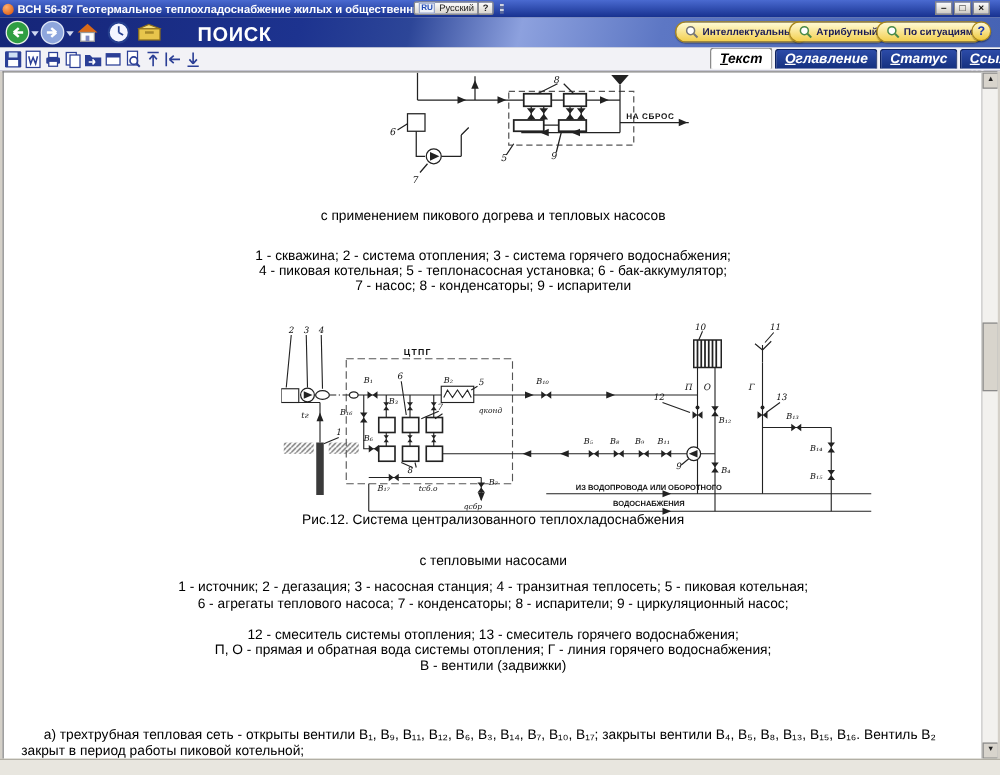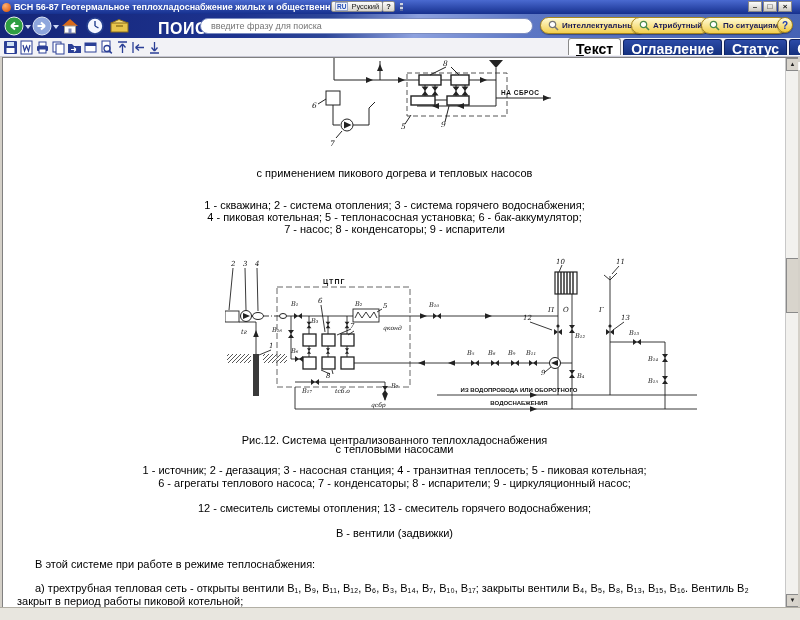--- a/index.html
+++ b/index.html
@@ -40,22 +40,22 @@
     font-size:8px;font-weight:bold;color:#1b1b55;padding:0 7px;box-shadow:0 1px 1px rgba(0,0,0,.35);}
   .yhelp{position:absolute;top:3px;left:777px;width:16px;height:16px;border-radius:50%;
     border:1px solid #a8861c;background:linear-gradient(#fffbd6,#efc93e);color:#1d3bb0;
     font-weight:bold;font-size:10px;text-align:center;line-height:15px;box-shadow:0 1px 1px rgba(0,0,0,.35);}
   
   .iconrow{position:absolute;left:0;top:38px;width:800px;height:19px;background:#f2f2f6;
     border-bottom:1px solid #c6c6d2;}
   .ti{position:absolute;top:2px;width:15px;height:15px;}
   .tabs{position:absolute;top:38px;left:568px;height:17px;display:flex;gap:2px;}
   .tab{height:16px;margin-top:1px;padding:1px 7px 0 7px;border-radius:3px 3px 0 0;
-    background:linear-gradient(#2c4ba8,#14307e);color:#fff;font-size:14px;font-weight:bold;
-    border:1px solid #0e2260;border-bottom:none;}
+    background:linear-gradient(#2c4ba8,#14307e);color:#fff;font-size:11px;font-weight:bold;
+    border:1px solid #0e2260;border-bottom:none;font-style:italic;}
   .tab.active{background:#fff;color:#000;border:1px solid #8a8a8a;border-bottom:none;height:17px;margin-top:0;padding-top:2px;}
   .tab span{display:inline-block;}
   .tab span::first-letter{text-decoration:underline;}
   
   .docarea{position:absolute;left:2px;top:57px;width:796px;height:550px;background:#fff;
     border-top:1px solid #808080;border-left:1px solid #808080;overflow:hidden;}
   .doccontent{position:absolute;left:0;top:0;width:783px;height:550px;overflow:hidden;color:#000;}
   .cap{position:absolute;width:100%;text-align:center;font-size:11px;line-height:13px;}
   .leg{position:absolute;width:100%;text-align:center;font-size:11px;line-height:12.5px;}
   .para{position:absolute;left:14px;font-size:11px;line-height:13px;}
@@ -122,21 +122,20 @@
       </svg>
     </span>
     <span class="navbtn" style="left:109px">
       <svg width="22" height="20">
         <polygon points="2,7 10,3.5 19,7 10,10.5" fill="#f6dc7a" stroke="#8a6d1c"></polygon>
         <rect x="2" y="7" width="17" height="9" fill="#e8c54c" stroke="#8a6d1c"></rect>
         <rect x="7" y="9" width="7" height="2" fill="#a98a2a"></rect>
       </svg>
     </span>
     <span class="searchlabel">ПОИСК</span>
-    <input class="searchbox" type="text" placeholder="введите фразу для поиска" style="">
     <span class="ybtn" style="left:540px">
       <svg width="11" height="11">
         <circle cx="4.5" cy="4.5" r="3.2" fill="#fff" stroke="#777" stroke-width="1.2"></circle>
         <path d="M7,7 L10,10" stroke="#777" stroke-width="1.6"></path>
       </svg>
       <span>Интеллектуальный</span>
     </span>
     <span class="ybtn" style="left:631px">
       <svg width="11" height="11">
         <circle cx="4.5" cy="4.5" r="3.2" fill="#fff" stroke="#4a8a4a" stroke-width="1.2"></circle>
@@ -422,28 +421,28 @@
         <text x="396" y="66" font-size="7">13</text>
         <text x="350" y="84" font-size="6.5">В₁₂</text>
         <text x="404" y="81" font-size="6.5">В₁₃</text>
         <text x="423" y="107" font-size="6.5">В₁₄</text>
         <text x="423" y="129" font-size="6.5">В₁₅</text>
         <text x="352" y="124" font-size="6.5">В₄</text>
         <text x="294" y="138" font-size="6" text-anchor="middle" class="sans">ИЗ ВОДОПРОВОДА ИЛИ ОБОРОТНОГО</text>
         <text x="294" y="151" font-size="6" text-anchor="middle" class="sans">ВОДОСНАБЖЕНИЯ</text>
       </svg>
 
-      <div class="cap" style="top:376px">Рис.12. Система централизованного теплохладоснабжения</div>
+      <div class="cap" style="top:352px">Рис.12. Система централизованного теплохладоснабжения</div>
       <div class="cap" style="top:385px">с тепловыми насосами</div>
       <div class="leg" style="top:406px">1 - источник; 2 - дегазация; 3 - насосная станция; 4 - транзитная теплосеть; 5 - пиковая котельная;</div>
       <div class="leg" style="top:418.5px">6 - агрегаты теплового насоса; 7 - конденсаторы; 8 - испарители; 9 - циркуляционный насос;</div>
       <div class="leg" style="top:443.5px">12 - смеситель системы отопления; 13 - смеситель горячего водоснабжения;</div>
+      <div class="leg" style="top:456px">П, О - прямая и обратная вода системы отопления; Г - линия горячего водоснабжения;</div>
       <div class="leg" style="top:468.5px">В - вентили (задвижки)</div>
 
-      <div class="para" style="top:500px;width:750px;text-indent:18px">В этой системе при работе в режиме теплоснабжения:</div>
       <div class="para" style="top:524px;width:752px;text-indent:18px">а) трехтрубная тепловая сеть - открыты вентили В₁, В₉, В₁₁, В₁₂, В₆, В₃, В₁₄, В₇, В₁₀, В₁₇; закрыты вентили В₄, В₅, В₈, В₁₃, В₁₅, В₁₆. Вентиль В₂ закрыт в период работы пиковой котельной;</div>
     </div>
 
     <div class="vsb">
       <div class="sbtn" style="top:0">▲</div>
       <div class="sthumb"></div>
       <div class="sbtn" style="top:536px">▼</div>
     </div>
   </div>
 

